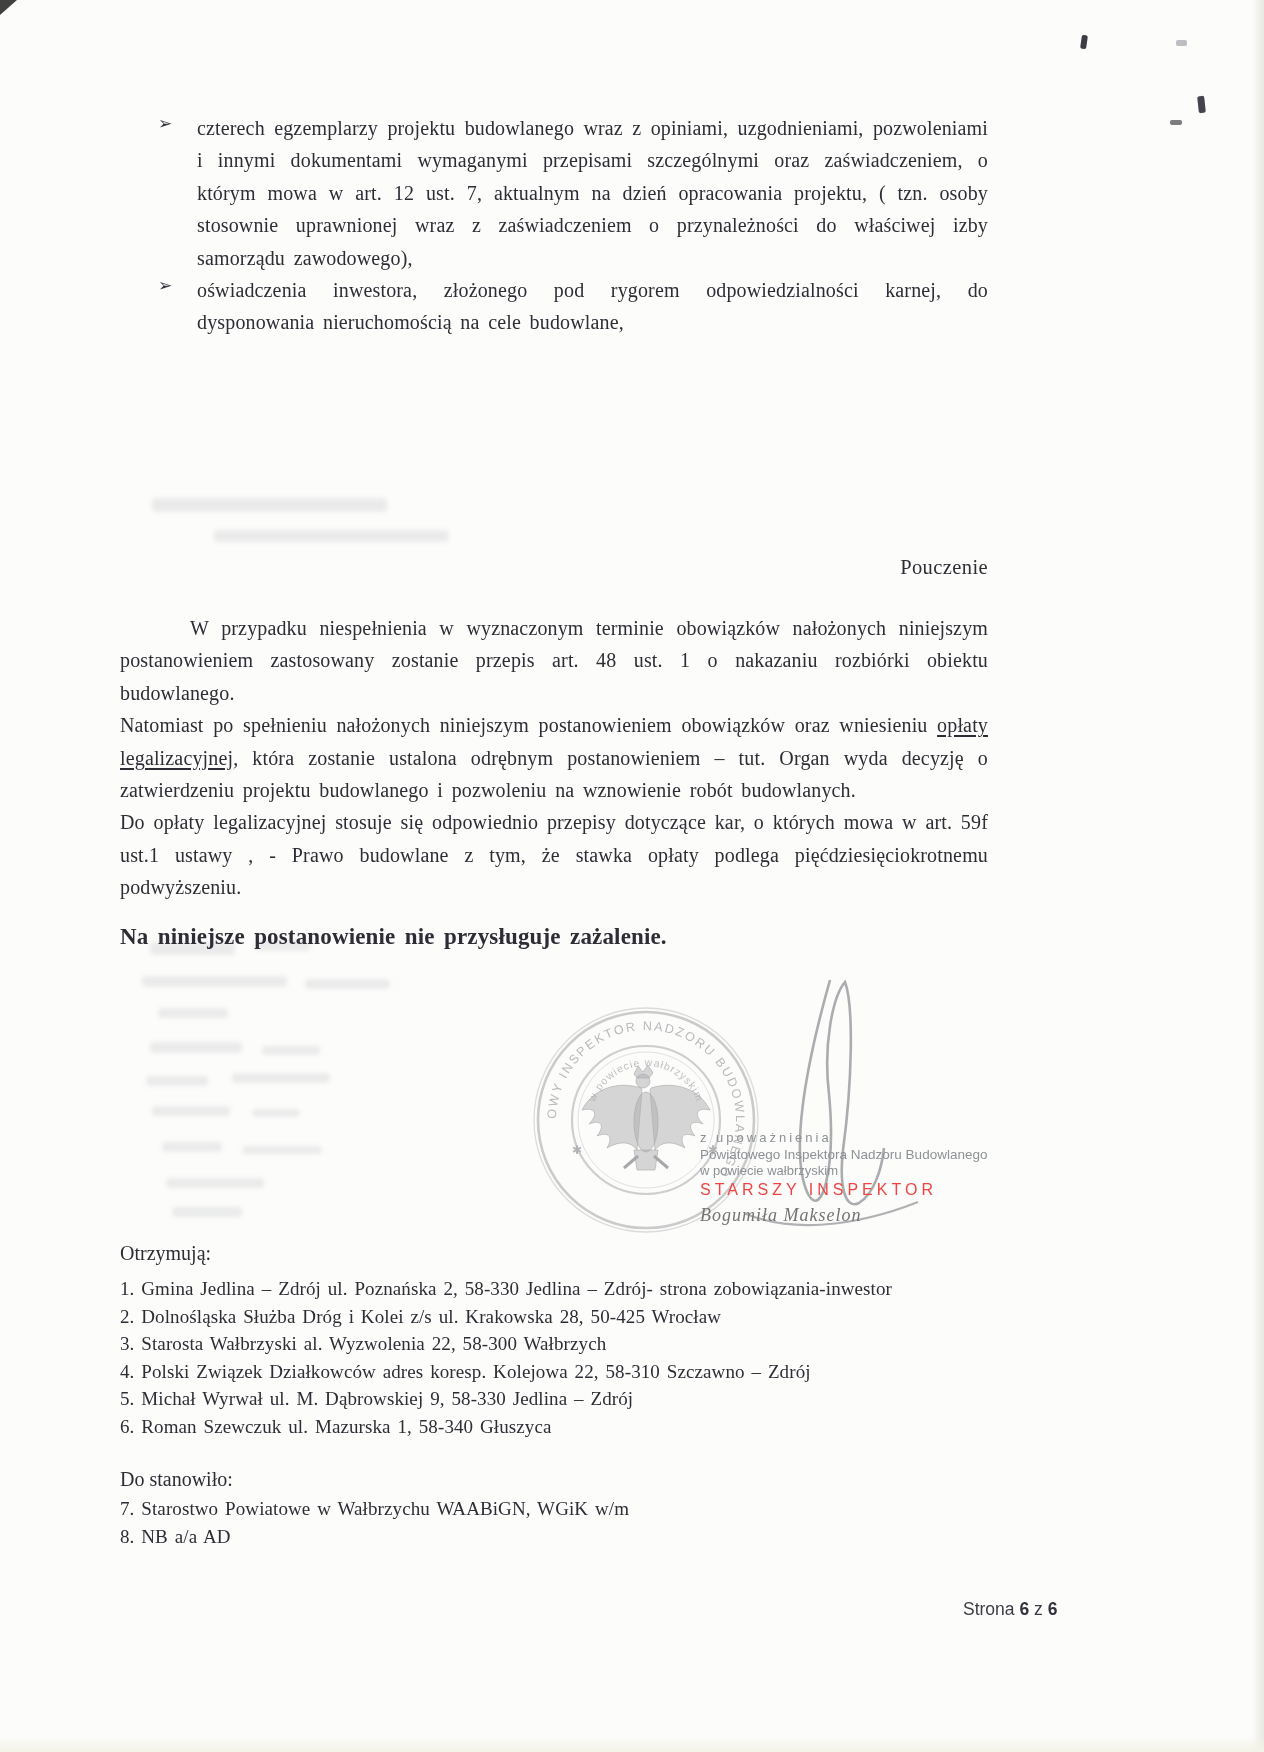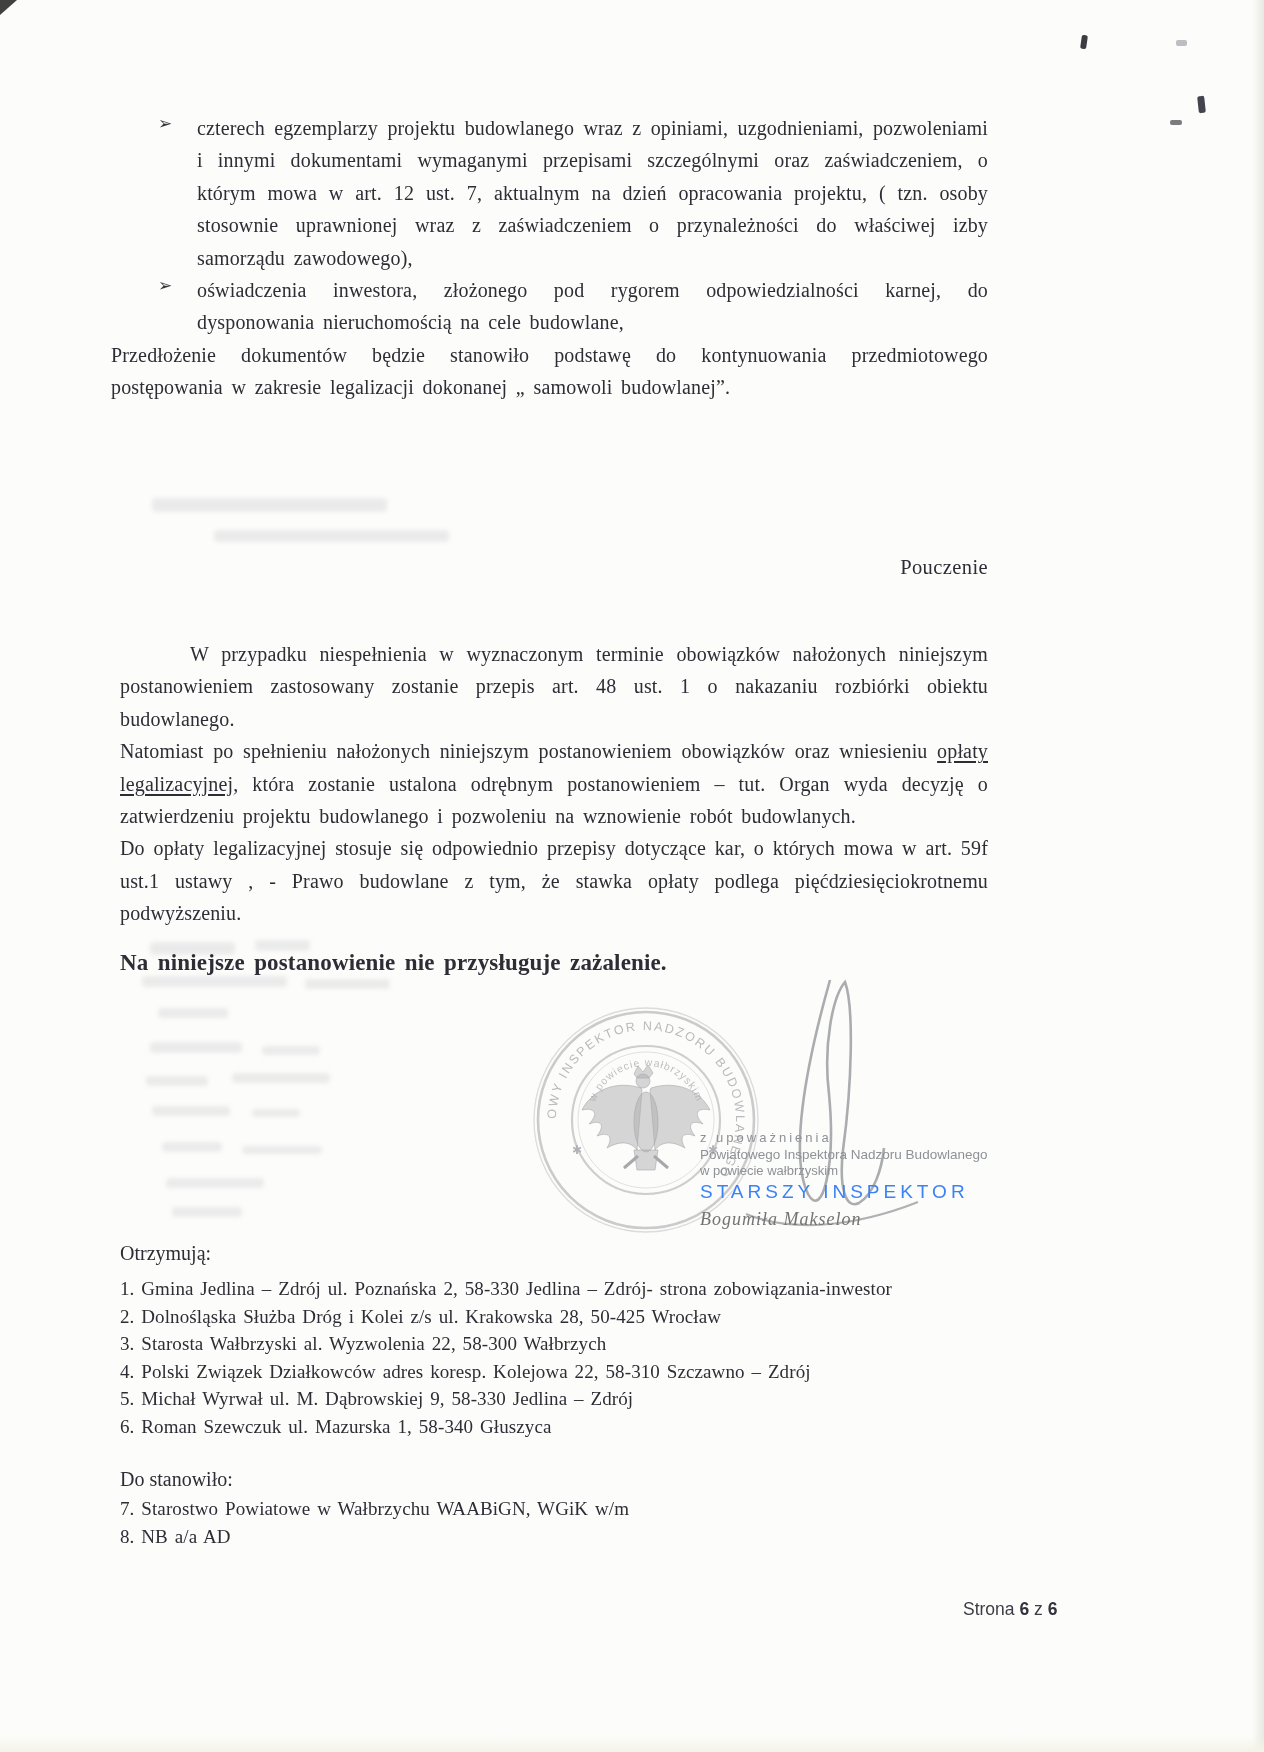--- a/index.html
+++ b/index.html
@@ -20,36 +20,36 @@
   .para{font-size:20px;line-height:32.4px;text-align:justify;
     letter-spacing:.15px;word-spacing:3.5px;margin:0;}
   .sec-top{position:absolute;left:120px;top:112px;width:868px;}
   .bullet-item{position:relative;padding-left:77px;}
   .bullet-item .marker{position:absolute;left:38px;top:1px;
     font-family:"DejaVu Sans",sans-serif;font-size:17px;color:#34333c;}
   .closing{margin-left:-9px;}
 
   .heading-pouczenie{position:absolute;left:120px;top:556px;width:868px;
     text-align:right;font-size:20.5px;letter-spacing:.4px;}
-  .sec-body{position:absolute;left:120px;top:638px;width:868px;}
+  .sec-body{position:absolute;left:120px;top:612px;width:868px;}
   .indent{text-indent:70px;}
   .u{text-decoration:underline;text-underline-offset:3px;}
   .bold-line{margin-top:17px;font-weight:700;font-size:23px;text-align:left;}
 
   
   .seal{position:absolute;left:528px;top:1002px;width:236px;height:236px;
     opacity:.82;filter:blur(.4px);}
   .sig-scribble{position:absolute;left:732px;top:962px;width:210px;height:290px;
     opacity:.8;}
   .sig-block{position:absolute;left:700px;top:1130px;width:350px;text-align:left;
     font-family:"Liberation Sans",sans-serif;color:#8e9196;}
   .sig-l1{font-size:13px;letter-spacing:3px;}
   .sig-l2{font-size:13.5px;margin-top:2px;}
   .sig-l3{font-size:13px;margin-top:1px;}
-  .sig-l4{font-size:19px;letter-spacing:4px;margin-top:3px;color:#3b82f6;}
+  .sig-l4{font-size:16px;letter-spacing:4px;margin-top:3px;color:#ef4444;}
   .sig-name{font-family:"Liberation Serif",serif;font-style:italic;
     font-size:18px;margin-top:6px;color:#737373;letter-spacing:1px;}
 
   .sec-recipients{position:absolute;left:120px;top:1242px;width:1020px;}
   .list-label{font-size:20px;margin:0 0 10px 0;}
   .plain-list{list-style:none;margin:0;padding:0;}
   .plain-list li{font-size:19px;line-height:27.6px;white-space:nowrap;
     letter-spacing:.1px;word-spacing:2px;}
   .sec-info{position:absolute;left:120px;top:1468px;width:1020px;}
   .sec-info .list-label{margin-bottom:4px;}
@@ -71,21 +71,20 @@
 
 <div class="sec-top">
   <div class="bullet-item">
     <span class="marker">➢</span>
     <p class="para">czterech egzemplarzy projektu budowlanego wraz z opiniami,  uzgodnieniami, pozwoleniami i innymi dokumentami wymaganymi przepisami szczególnymi oraz zaświadczeniem, o którym mowa w art.  12 ust. 7, aktualnym na dzień opracowania projektu, ( tzn. osoby stosownie  uprawnionej wraz z zaświadczeniem o przynależności do właściwej izby samorządu zawodowego),</p>
   </div>
   <div class="bullet-item">
     <span class="marker">➢</span>
     <p class="para">oświadczenia inwestora, złożonego pod rygorem odpowiedzialności karnej, do dysponowania nieruchomością na cele budowlane,</p>
   </div>
-  <p class="para closing">Przedłożenie dokumentów będzie stanowiło podstawę do kontynuowania przedmiotowego postępowania w zakresie legalizacji dokonanej „ samowoli budowlanej”.</p>
 </div>
 
 <div class="ghost" style="left:152px;top:498px;width:235px;height:14px"></div>
 <div class="ghost" style="left:214px;top:530px;width:235px;height:12px"></div>
 <div class="ghost" style="left:150px;top:942px;width:85px;height:13px"></div>
 <div class="ghost" style="left:255px;top:940px;width:55px;height:11px"></div>
 <div class="ghost" style="left:142px;top:976px;width:145px;height:11px"></div>
 <div class="ghost" style="left:305px;top:979px;width:85px;height:10px"></div>
 <div class="ghost" style="left:158px;top:1008px;width:70px;height:10px"></div>
 <div class="ghost" style="left:150px;top:1042px;width:92px;height:11px"></div>

